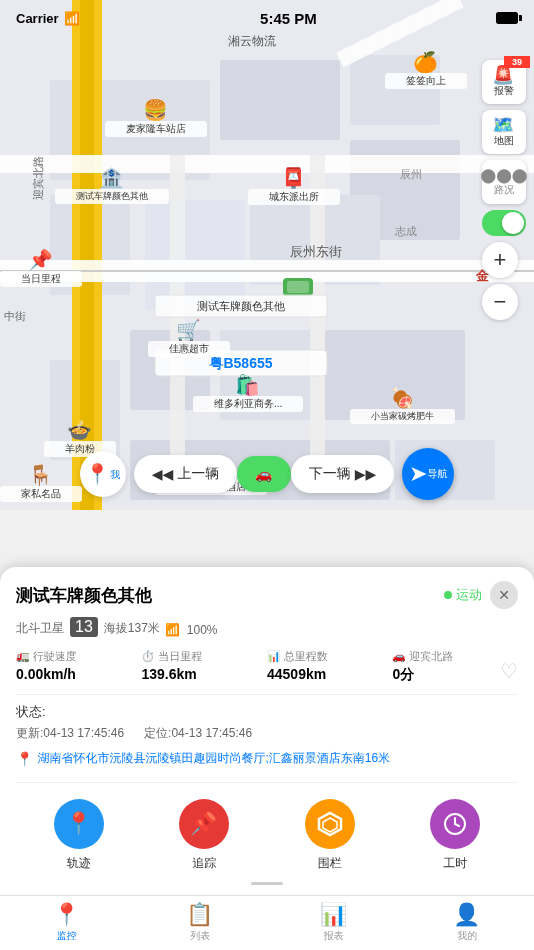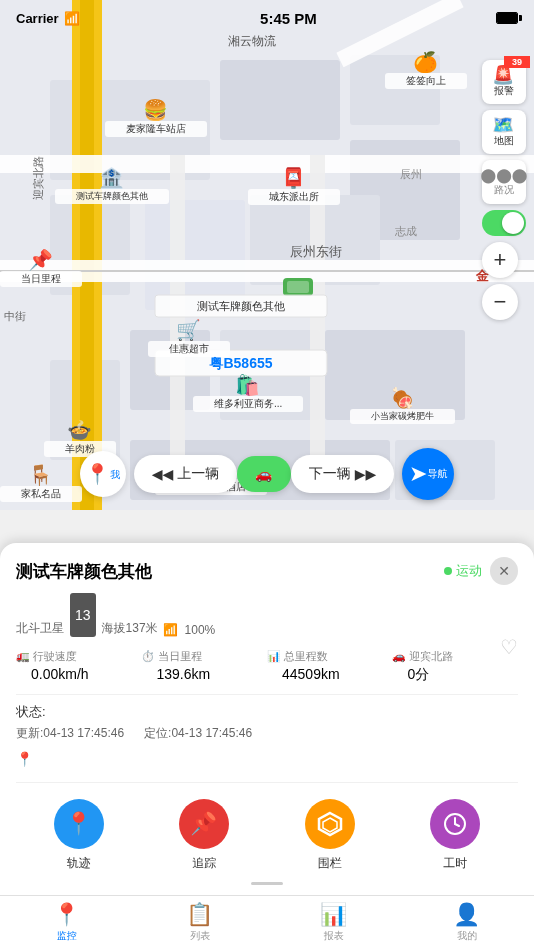--- a/index.html
+++ b/index.html
@@ -235,22 +235,22 @@
       display: flex;
       align-items: flex-end;
       gap: 6px;
       font-size: 12px;
       color: #666;
       margin-bottom: 12px;
     }
     .signal-badge {
       background: #555;
       color: white;
-      font-size: 14px;
-      padding: 14px 5px;
+      font-size: 16px;
+      padding: 1px 5px;
       border-radius: 3px;
     }
 
     .stats-grid {
       display: grid;
       grid-template-columns: repeat(4, 1fr);
       gap: 0;
       margin-bottom: 10px;
     }
     .stat-item {
@@ -260,23 +260,22 @@
     }
     .stat-label {
       font-size: 11px;
       color: #888;
       display: flex;
       align-items: center;
       gap: 3px;
     }
     .stat-value {
       font-size: 14px;
-      font-weight: 400;
+      font-weight: 700;
       color: #000;
-      margin-left: 15px;
     }
 
     .divider {
       height: 1px;
       background: #f0f0f0;
       margin: 8px 0;
     }
 
     .status-row {
       font-size: 13px;
@@ -628,20 +627,21 @@
     <span>状态:</span>
   </div>
 
   <div class="update-row">
     <span>更新:04-13 17:45:46</span>
     <span>定位:04-13 17:45:46</span>
   </div>
 
   <div class="location-row">
     <span class="location-pin">📍</span>
+    <span>湖南省怀化市沅陵县沅陵镇田趣园时尚餐厅;汇鑫丽景酒店东南16米</span>
   </div>
 
   <div class="divider"></div>
 
   <div class="action-row">
     <div class="action-item">
       <div class="action-circle" style="background:#2196F3;">
         <span style="color:white;font-size:22px;">📍</span>
       </div>
       <span class="action-label">轨迹</span>

